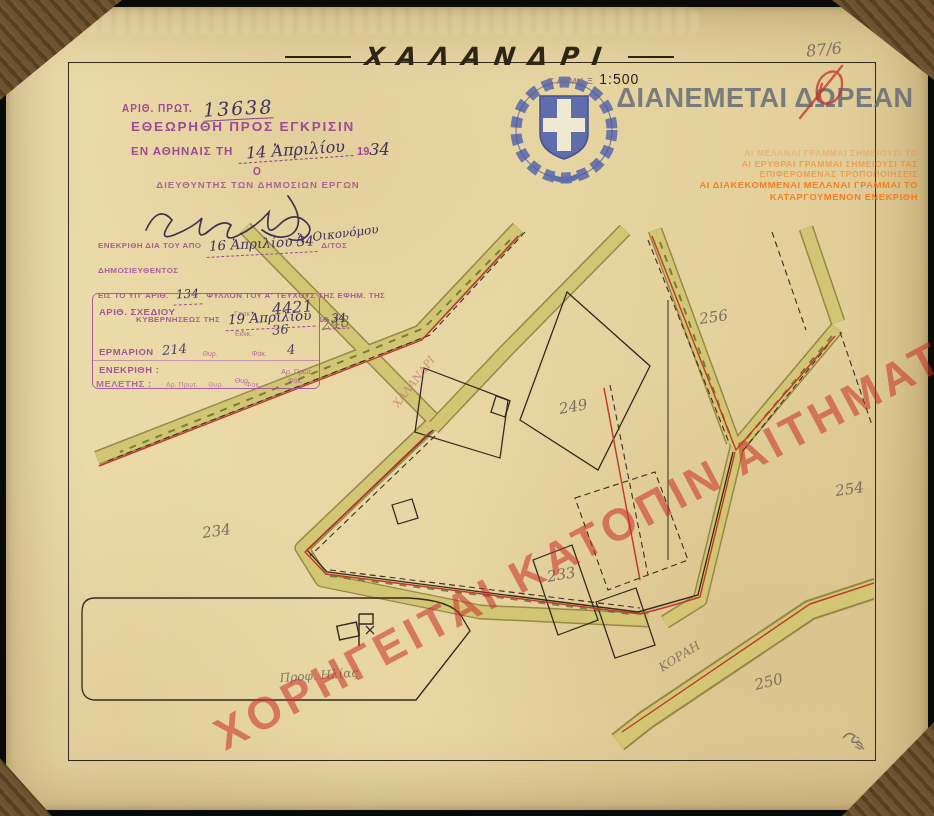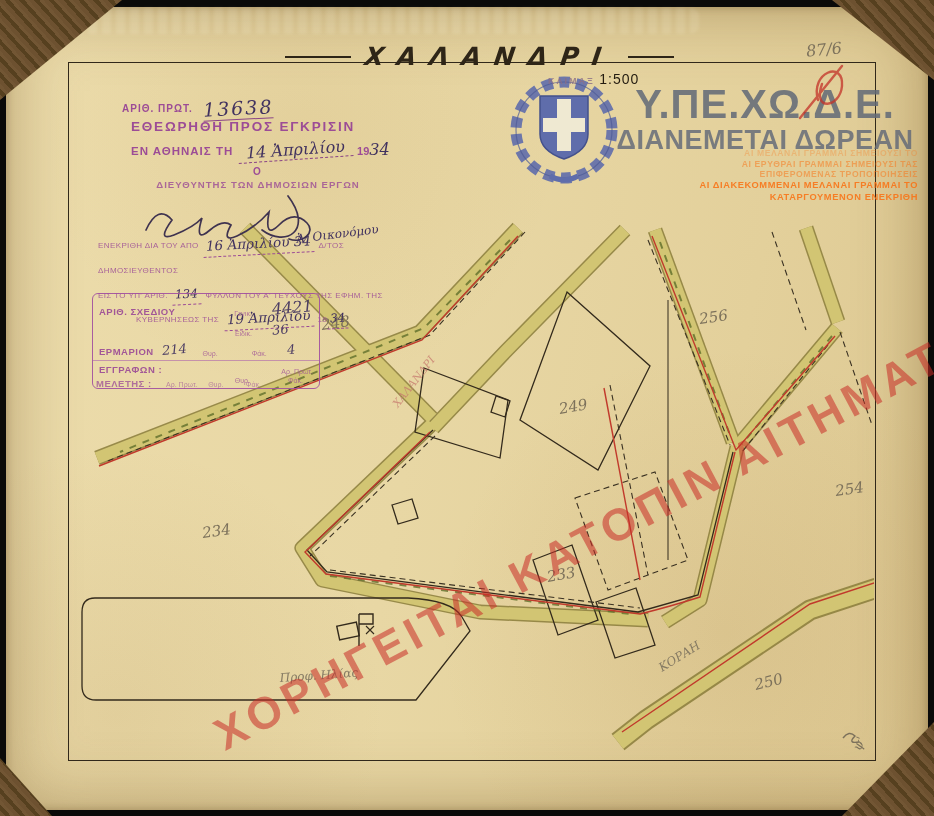--- a/index.html
+++ b/index.html
@@ -58,21 +58,21 @@
   #review-place{font-size:11.5px;font-weight:bold;letter-spacing:1px;}
   #review-date{font-size:16px;border-bottom:1.4px dashed #8a4486;padding:0 8px;transform:rotate(-4deg);display:inline-block;}
   #review-yearp{font-size:11px;font-weight:bold;}
   #review-yearh{font-size:16px;}
   #review-o{position:absolute;left:253px;top:166px;font-size:10px;font-weight:bold;z-index:6;}
   #review-signatory{position:absolute;left:128px;top:179px;width:260px;text-align:center;font-size:9.6px;
     font-weight:bold;letter-spacing:1px;filter:blur(.55px);opacity:.8;z-index:6;}
   #signature-svg{position:absolute;left:138px;top:188px;z-index:6;}
   
   #approval-stamp{position:absolute;left:98px;top:231px;width:300px;z-index:6;line-height:1.55;}
-  .appr-small{font-size:8px;font-weight:normal;letter-spacing:.4px;opacity:.85;}
+  .appr-small{font-size:8px;font-weight:bold;letter-spacing:.4px;opacity:.85;}
   .appr-hand{font-size:13.5px;border-bottom:1.2px dashed #9c4c96;display:inline-block;transform:rotate(-3deg);padding:0 3px;}
   .appr-hand-sm{font-size:12px;}
   #approval-note{position:absolute;left:296px;top:227px;font-size:12px;transform:rotate(-7deg);z-index:7;}
   #approval-line3{margin-left:38px;}
   
   #archive-box{position:absolute;left:92px;top:293px;width:214px;z-index:6;
     border:1.6px solid #a352a0;border-radius:6px;padding:4px 6px 2px;opacity:.92;}
   .ab-row{display:flex;align-items:flex-end;margin-bottom:2px;gap:8px;}
   .ab-label{font-size:9.5px;font-weight:bold;letter-spacing:.5px;}
   .ab-tiny{font-size:7px;opacity:.8;}
@@ -211,21 +211,20 @@
 
   <svg width="120" height="120" viewBox="-60 -60 120 120" style="position:absolute;left:504px;top:70px;z-index:5;">
     <circle r="48" fill="none" stroke="#5f6dab" stroke-width="11" stroke-dasharray="10.5 6.5" opacity=".9"></circle>
     <circle r="48" fill="none" stroke="#4d5a96" stroke-width="1.2" opacity=".7"></circle>
     <path d="M-24,-34 h48 v38 q0,17 -24,25 q-24,-8 -24,-25 z" fill="#5f6dab" stroke="#44518c" stroke-width="1.5"></path>
     <rect x="-7" y="-31" width="14" height="52" fill="#efe9d2"></rect>
     <rect x="-21" y="-12" width="42" height="14" fill="#efe9d2"></rect>
     <path d="M-14,46 q14,8 28,0" fill="none" stroke="#5f6dab" stroke-width="5"></path>
   </svg>
   <div id="agency">
-    <div id="agency-acronym">Υ.ΠΕ.ΧΩ.Δ.Ε.</div>
     <div id="agency-free">ΔΙΑΝΕΜΕΤΑΙ ΔΩΡΕΑΝ</div>
   </div>
 
   <div id="legend-stamp">
     <div class="legend-line lg-0">ΑΙ ΜΕΛΑΝΑΙ ΓΡΑΜΜΑΙ ΣΗΜΕΙΟΥΣΙ ΤΟ</div>
     <div class="legend-line lg-2">ΑΙ ΕΡΥΘΡΑΙ ΓΡΑΜΜΑΙ ΣΗΜΕΙΟΥΣΙ ΤΑΣ</div>
     <div class="legend-line lg-3">ΕΠΙΦΕΡΟΜΕΝΑΣ ΤΡΟΠΟΠΟΙΗΣΕΙΣ</div>
     <div class="legend-line lg-4">ΑΙ ΔΙΑΚΕΚΟΜΜΕΝΑΙ ΜΕΛΑΝΑΙ ΓΡΑΜΜΑΙ ΤΟ</div>
     <div class="legend-line lg-5">ΚΑΤΑΡΓΟΥΜΕΝΟΝ ΕΝΕΚΡΙΘΗ</div>
   </div>
@@ -279,21 +278,21 @@
     </div>
     <div class="ab-row">
       <span class="ab-label purple">ΕΡΜΑΡΙΟΝ</span>
       <span class="ab-val ab-val-sm hand">214</span>
       <span class="ab-tiny purple" style="margin-left:8px">Θυρ.</span>
       <span class="ab-tiny purple" style="margin-left:26px">Φάκ.</span>&nbsp;
       <span class="ab-val ab-val-sm hand">4</span>
     </div>
     <div class="ab-div"></div>
     <div class="ab-row">
-      <span class="ab-label purple" style="flex:1">ΕΓΓΡΑΦΩΝ :</span>
+      <span class="ab-label purple" style="flex:1">ΕΝΕΚΡΙΘΗ :</span>
       <span class="ab-tiny purple">Αρ. Πρωτ.</span>
     </div>
     <div class="ab-row" style="justify-content:flex-end">
       <span class="ab-tiny purple">Θυρ.</span>
       <span class="ab-tiny purple" style="margin-left:30px;margin-right:10px">Φάκ.</span>
     </div>
   </div>
   <div id="melethis-row">
     <span class="ab-label purple">ΜΕΛΕΤΗΣ :</span>
     <span class="ab-tiny purple" style="margin-left:10px">Αρ. Πρωτ.</span>

